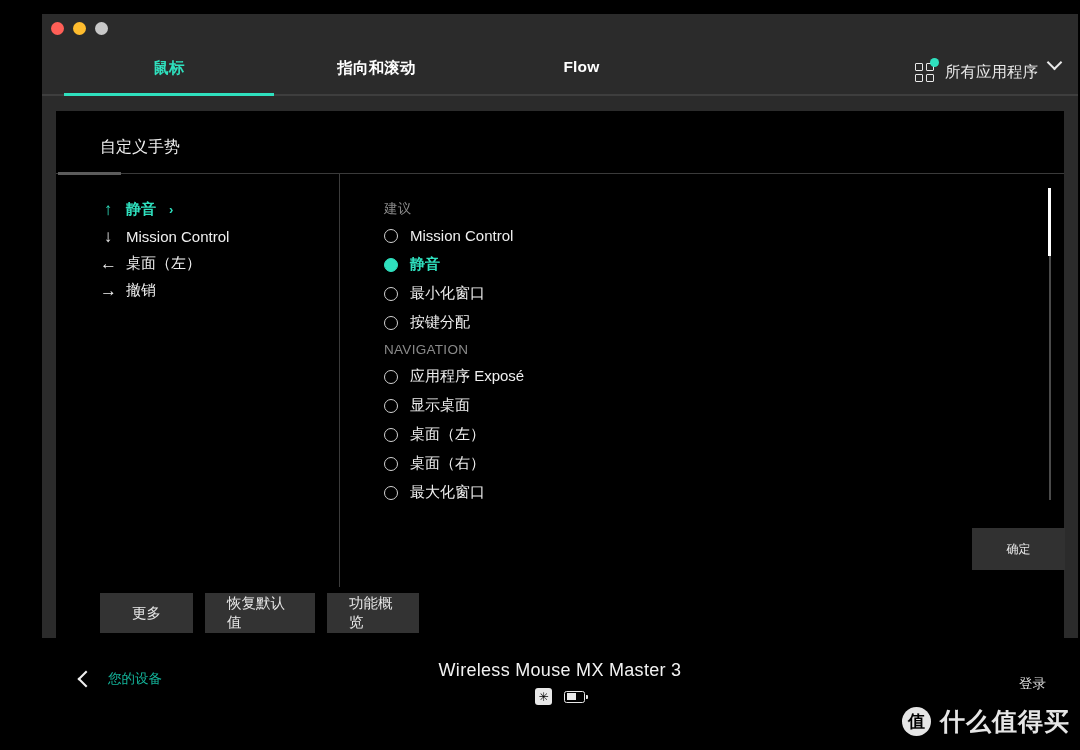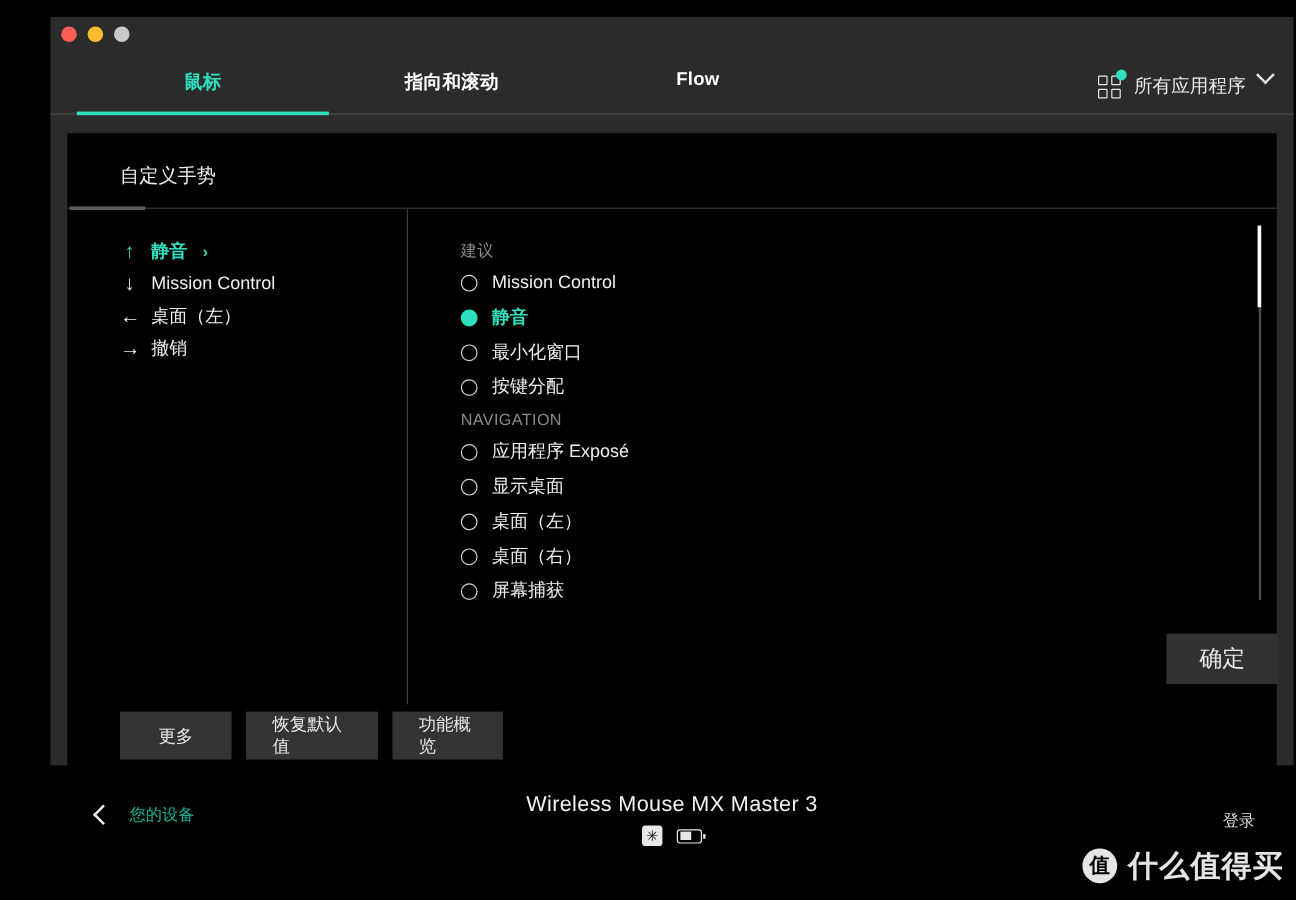--- a/index.html
+++ b/index.html
@@ -128,21 +128,21 @@
   }
   .vscroll-thumb {
     position: absolute; right: 13px; top: 14px; width: 3px; height: 68px;
     background: #ffffff; cursor: pointer;
   }
 
   
   .confirm-btn {
     position: absolute; left: 916px; top: 417px;
     width: 93px; height: 42px; background: #313131;
-    color: #e8e8e8; font-size: 19px;
+    color: #e8e8e8; font-size: 12px;
     display: flex; align-items: center; justify-content: center;
     cursor: pointer;
   }
 
   
   .btnrow { position: absolute; left: 58px; top: 579px; display: flex; gap: 12px; }
   .flatbtn {
     height: 40px; background: #333333; color: #e8e8e8;
     font-size: 14.5px; display: flex; align-items: center; justify-content: center;
     padding: 0 22px; cursor: pointer;
@@ -307,21 +307,21 @@
               <div class="opt-row">
                 <span class="radio"></span>
                 <span>桌面（左）</span>
               </div>
               <div class="opt-row">
                 <span class="radio"></span>
                 <span>桌面（右）</span>
               </div>
               <div class="opt-row">
                 <span class="radio"></span>
-                <span>屏幕捕获</span>
+                <span>最大化窗口</span>
               </div>
 
             </div>
             <div class="vscroll-track"></div>
             <div class="vscroll-thumb"></div>
           </div>
         </div>
       </div>
 
       <div class="confirm-btn">

